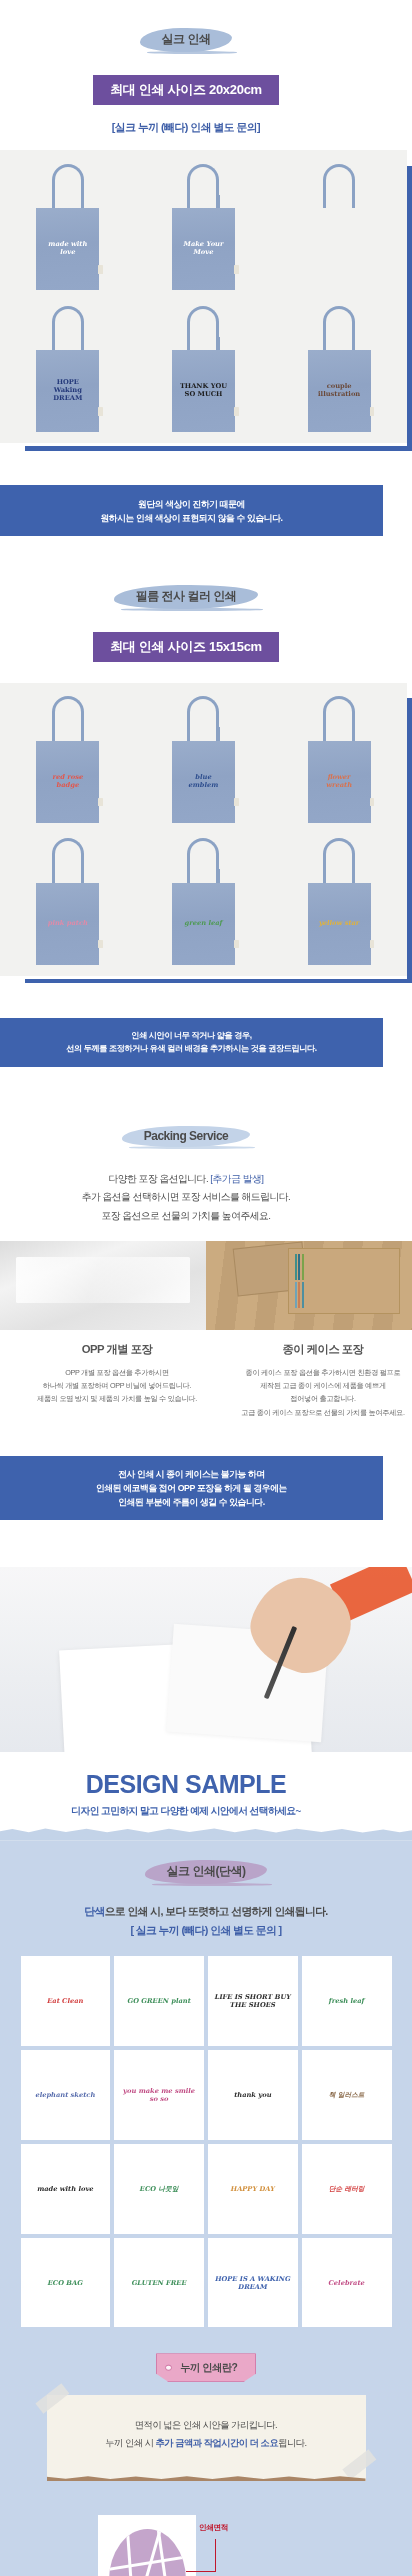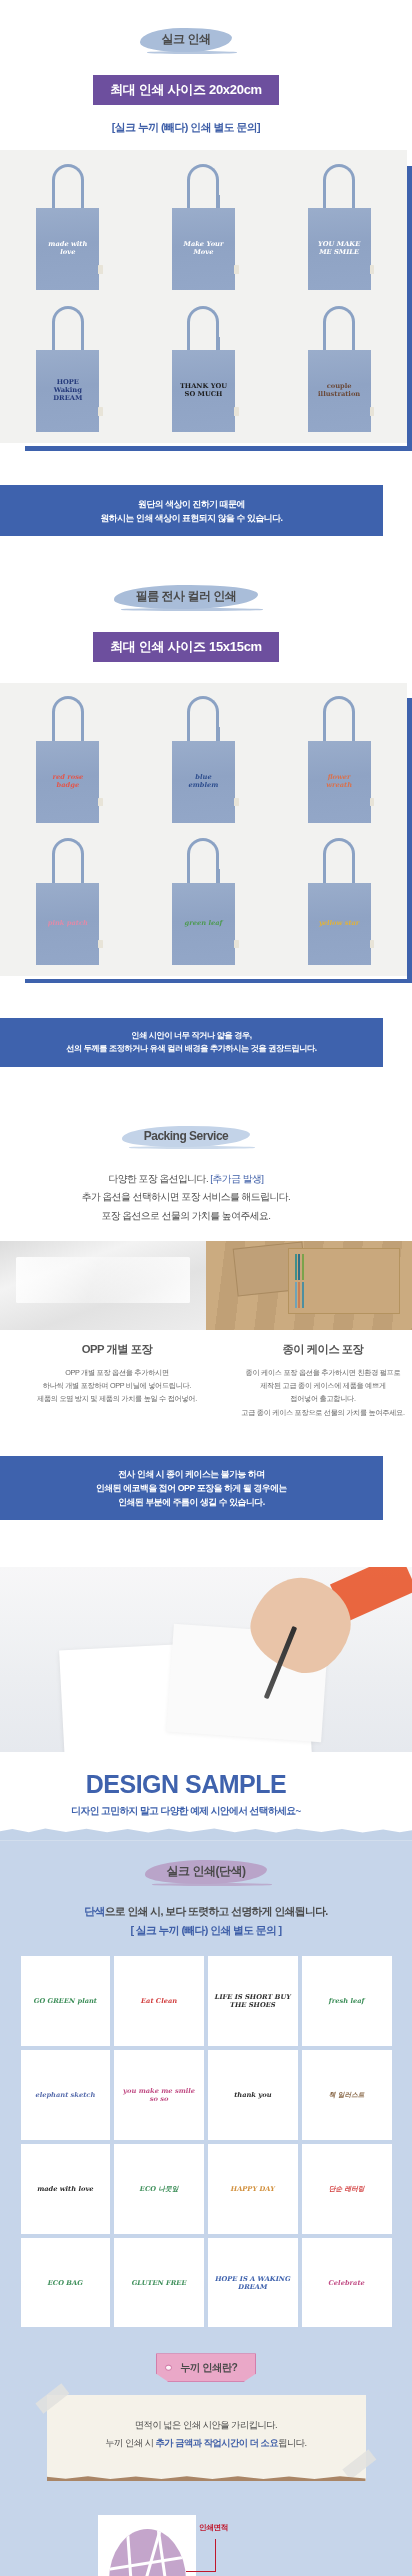--- a/index.html
+++ b/index.html
@@ -353,23 +353,20 @@
             </div>
           </div>
           <div class="bag">
             <div class="handle"></div>
             <div class="body">
               <div class="art">Make Your Move</div>
             </div>
           </div>
           <div class="bag">
             <div class="handle"></div>
-            <div class="body">
-              <div class="art">YOU MAKE ME SMILE</div>
-            </div>
           </div>
         </div>
         <div class="spacer-30"></div>
         <div class="bagrow">
           <div class="bag art-dark">
             <div class="handle"></div>
             <div class="body">
               <div class="art">HOPE Waking DREAM</div>
             </div>
           </div>
@@ -491,21 +488,21 @@
         </div>
       </div>
     </div>
 
     <div class="packcols">
       <div class="packcol">
         <h4>OPP 개별 포장</h4>
         <p>
           <span>OPP 개별 포장 옵션을 추가하시면</span><br>
           <span>하나씩 개별 포장하며 OPP 비닐에 넣어드립니다.</span><br>
-          <span>제품의 오염 방지 및 제품의 가치를 높일 수 접어넣어.</span>
+          <span>제품의 오염 방지 및 제품의 가치를 높일 수 있습니다.</span>
         </p>
       </div>
       <div class="packcol">
         <h4>종이 케이스 포장</h4>
         <p>
           <span>종이 케이스 포장 옵션을 추가하시면 친환경 펄프로</span><br>
           <span>제작된 고급 종이 케이스에 제품을 예쁘게</span><br>
           <span>접어넣어 출고합니다.</span><br>
           <span>고급 종이 케이스 포장으로 선물의 가치를 높여주세요.</span>
         </p>
@@ -545,24 +542,24 @@
     <div class="silkline">
       <div>
         <span class="hi">단색</span><span>으로 인쇄 시, 보다 또렷하고 선명하게 인쇄됩니다.</span>
       </div>
       <div class="hi">[ 실크 누끼 (빼다) 인쇄 별도 문의 ]</div>
     </div>
     <div class="spacer-30"></div>
 
     <div class="grid">
       <div class="cell">
+          <span style="color:#d23f3f">Eat Clean</span>
+        </div>
+      <div class="cell">
           <span style="color:#3e8f5a">GO GREEN plant</span>
-        </div>
-      <div class="cell">
-          <span style="color:#d23f3f">Eat Clean</span>
         </div>
       <div class="cell">
           <span style="color:#2f2f2f">LIFE IS SHORT BUY THE SHOES</span>
         </div>
       <div class="cell">
           <span style="color:#3e8f5a">fresh leaf</span>
         </div>
 
       <div class="cell">
           <span style="color:#5a6fae">elephant sketch</span>

